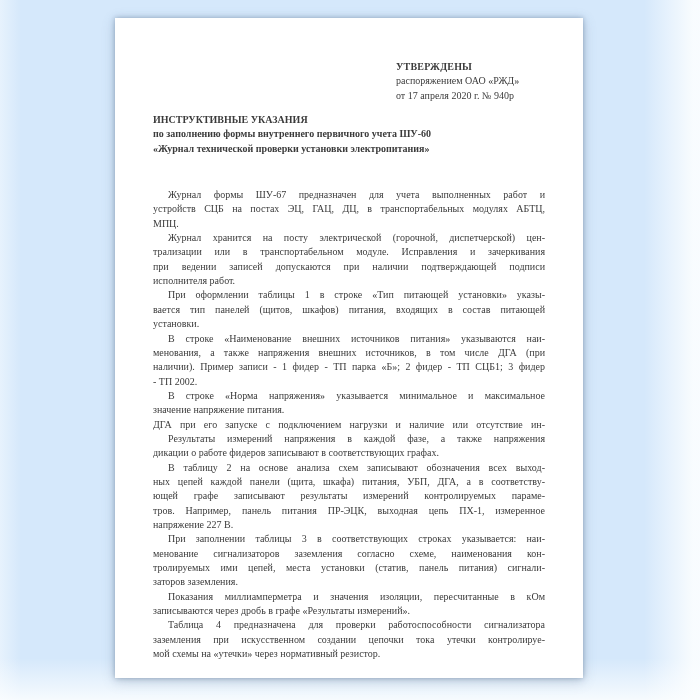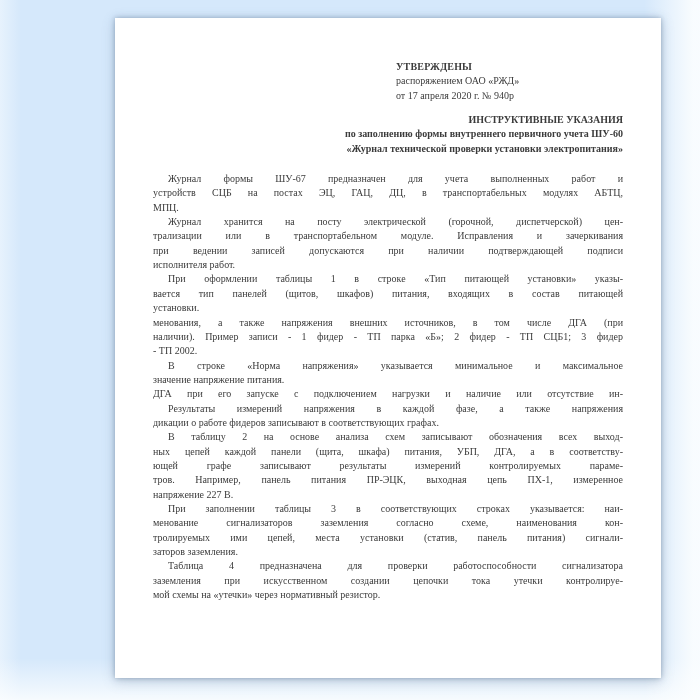--- a/index.html
+++ b/index.html
@@ -15,21 +15,21 @@
       linear-gradient(to right, rgba(255,255,255,0) 92%, rgba(252,254,255,0.9) 99%),
       linear-gradient(to bottom, rgba(255,255,255,0) 94%, rgba(252,254,255,0.85) 100%),
       linear-gradient(to left, rgba(255,255,255,0) 97%, rgba(248,252,255,0.5) 100%),
       #d5e8fb;
     font-family: "Liberation Serif", "DejaVu Serif", serif;
   }
   .page {
     position: absolute;
     left: 115px;
     top: 18px;
-    width: 546px;
+    width: 468px;
     height: 660px;
     background: #ffffff;
     box-shadow:
       0 0 5px rgba(92, 116, 146, 0.55),
       0 3px 12px rgba(92, 116, 146, 0.30);
     box-sizing: border-box;
   }
   .content {
     padding: 42px 38px 0 38px;
     color: #3b3b3b;
@@ -39,25 +39,25 @@
   .approval {
     margin-left: 243px;
     white-space: nowrap;
   }
   .approval .appr-line.bold {
     font-weight: bold;
     letter-spacing: 0.2px;
   }
   .doc-title {
     margin-top: 10px;
-    text-align: right;
+    text-align: left;
     font-weight: bold;
   }
   .body-text {
-    margin-top: 16px;
+    margin-top: 32px;
   }
   .para .line {
     text-align: justify;
     text-align-last: justify;
   }
   .para .line.first {
     text-indent: 15px;
   }
   .para .line.last {
     text-align-last: left;
@@ -89,20 +89,21 @@
           <div class="line">трализации или в транспортабельном модуле. Исправления и зачеркивания</div>
           <div class="line">при ведении записей допускаются при наличии подтверждающей подписи</div>
           <div class="line last">исполнителя работ.</div>
         </div>
         <div class="para">
           <div class="line first">При оформлении таблицы 1 в строке «Тип питающей установки» указы-</div>
           <div class="line">вается тип панелей (щитов, шкафов) питания, входящих в состав питающей</div>
           <div class="line last">установки.</div>
         </div>
         <div class="para">
+          <div class="line first">В строке «Наименование внешних источников питания» указываются наи-</div>
           <div class="line">менования, а также напряжения внешних источников, в том числе ДГА (при</div>
           <div class="line">наличии). Пример записи - 1 фидер - ТП парка «Б»; 2 фидер - ТП СЦБ1; 3 фидер</div>
           <div class="line last">- ТП 2002.</div>
         </div>
         <div class="para">
           <div class="line first">В строке «Норма напряжения» указывается минимальное и максимальное</div>
           <div class="line last">значение напряжение питания.</div>
         </div>
         <div class="para">
           <div class="line">ДГА при его запуске с подключением нагрузки и наличие или отсутствие ин-</div>
@@ -116,19 +117,23 @@
           <div class="line">тров. Например, панель питания ПР-ЭЦК, выходная цепь ПХ-1, измеренное</div>
           <div class="line last">напряжение 227 В.</div>
         </div>
         <div class="para">
           <div class="line first">При заполнении таблицы 3 в соответствующих строках указывается: наи-</div>
           <div class="line">менование сигнализаторов заземления согласно схеме, наименования кон-</div>
           <div class="line">тролируемых ими цепей, места установки (статив, панель питания) сигнали-</div>
           <div class="line last">заторов заземления.</div>
         </div>
         <div class="para">
+          <div class="line first">Показания миллиамперметра и значения изоляции, пересчитанные в кОм</div>
+          <div class="line last">записываются через дробь в графе «Результаты измерений».</div>
+        </div>
+        <div class="para">
           <div class="line first">Таблица 4 предназначена для проверки работоспособности сигнализатора</div>
           <div class="line">заземления при искусственном создании цепочки тока утечки контролируе-</div>
           <div class="line last">мой схемы на «утечки» через нормативный резистор.</div>
         </div>
       </div>
   </div>
 </div>
 
 </body></html>

